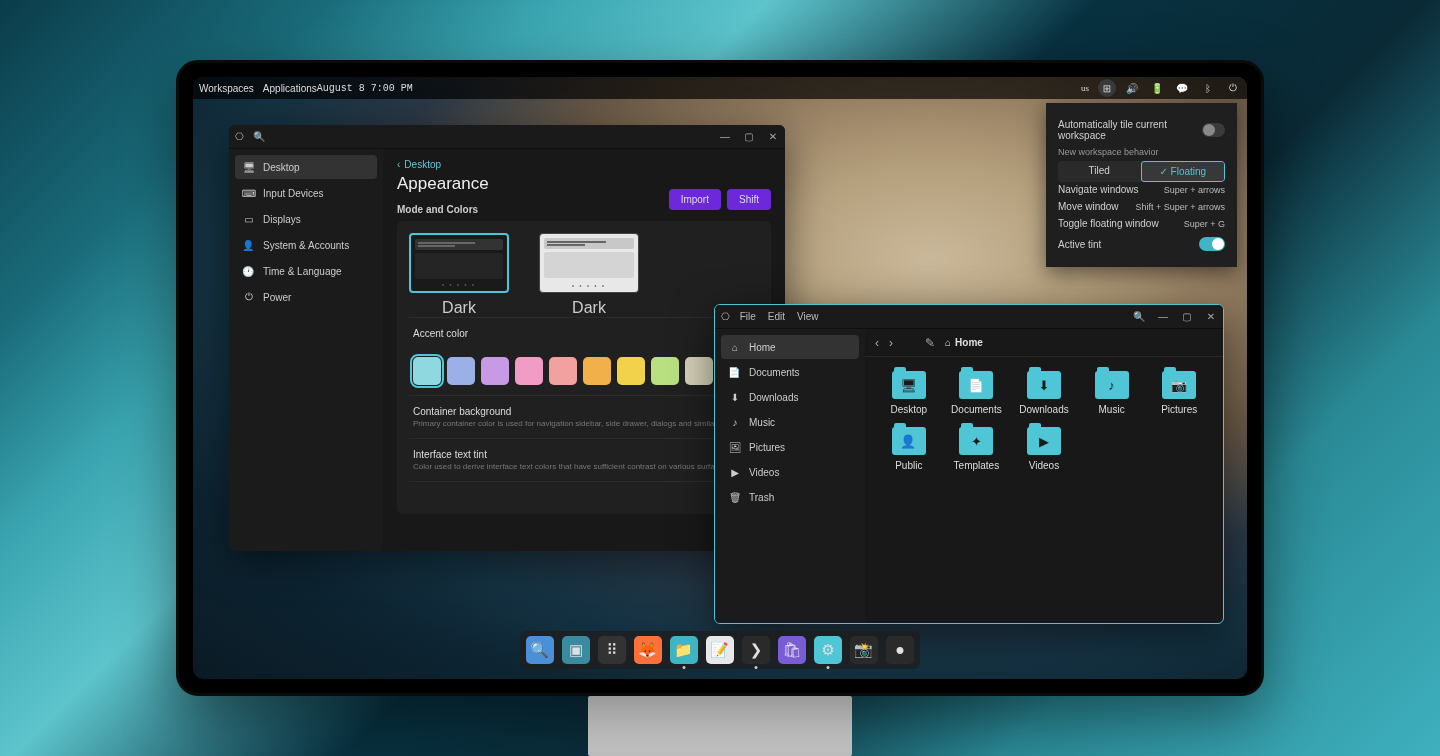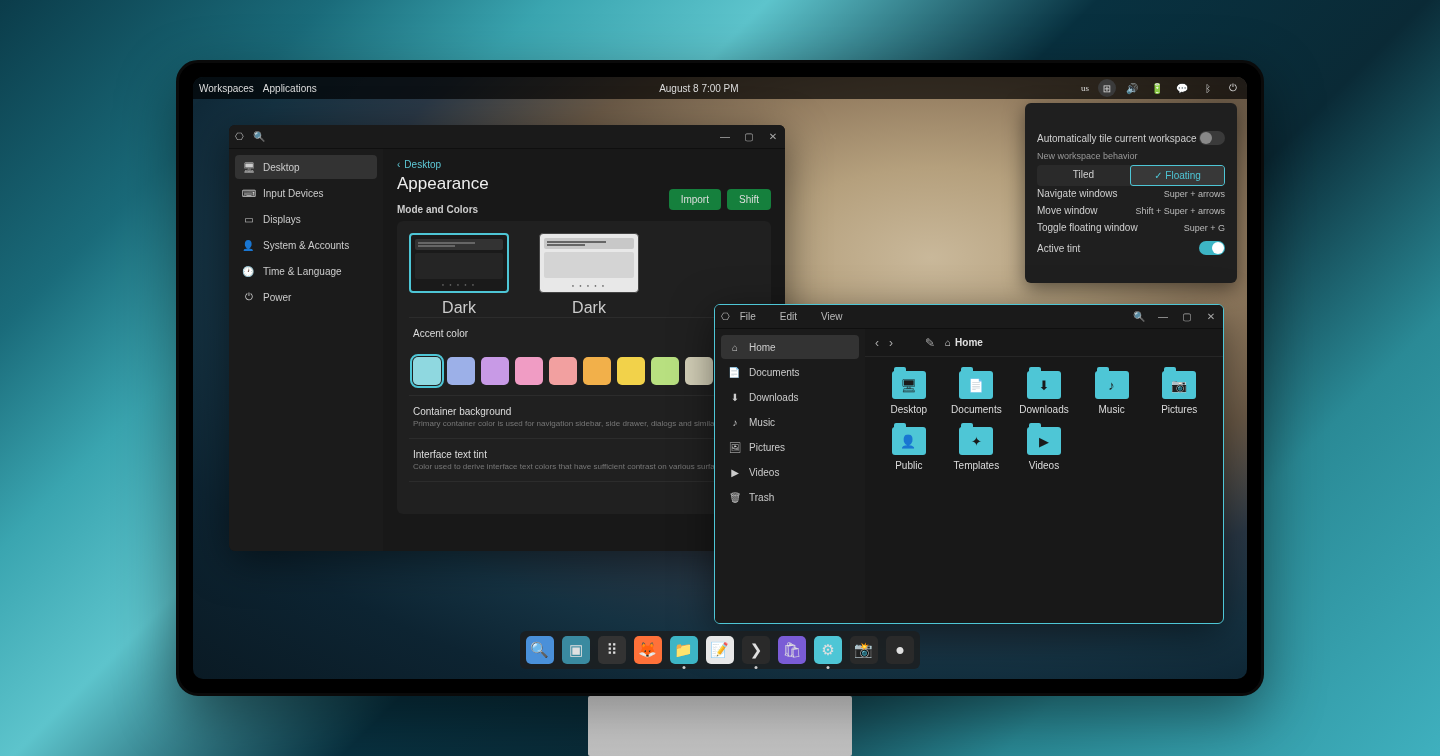--- a/index.html
+++ b/index.html
@@ -9,26 +9,26 @@
   position: relative; color: #e0e0e0;
 }
 .monitor { position:absolute; left:176px; top:60px; width:1088px; height:636px; background:#000; border-radius:22px; box-shadow:0 20px 60px rgba(0,0,0,.45); border:3px solid #0a0a0a; }
 .stand { position:absolute; left:588px; top:696px; width:264px; height:60px; background:linear-gradient(#e8e8e8,#c4c4c4); border-radius:2px; }
 .screen { position:absolute; inset:14px; border-radius:10px; overflow:hidden;
   background:radial-gradient(ellipse at 70% 30%,#c9b89a 0%,#b5a07d 15%,#967f62 28%,#6b5a47 40%,#2a3846 55%,#153242 68%,#0d2432 80%,#0a1a24 100%);
 }
 
 .panel { position:absolute; top:0; left:0; right:0; height:22px; background:rgba(0,0,0,.68); display:flex; align-items:center; font-size:10px; color:#ddd; padding:0 6px; }
 .panel .left, .panel .right { display:flex; gap:9px; align-items:center; }
-.panel .center { flex:1; text-align:center; }
+.panel .center { flex:1; text-align:left;font-family:Liberation Mono, monospace; }
 .panel .right span { cursor:pointer; display:inline-flex; align-items:center; justify-content:center; width:16px; height:16px;font-family:Liberation Serif, serif; }
 .tile-btn { background:#3b3b3b; border-radius:50%; width:18px!important; height:18px!important; }
 
 
-.popup { position:absolute; top:26px; right:10px; width:212px; background:#1f1f1f; border-radius:6px; padding:22px 12px; font-size:10px; box-shadow:0 6px 20px rgba(0,0,0,.5); color:#d0d0d0; }
+.popup { position:absolute; top:26px; right:10px; width:191px; background:#1f1f1f; border-radius:0; padding:10px 12px; font-size:10px; box-shadow:0 6px 20px rgba(0,0,0,.5); color:#d0d0d0; }
 .popup .row { display:flex; justify-content:space-between; align-items:center; margin:6px 0; }
 .popup .sub { color:#999; font-size:9px; margin:6px 0 3px; }
 .seg { display:flex; background:#2a2a2a; border-radius:4px; overflow:hidden; margin-top:4px; }
 .seg div { flex:1; padding:4px; text-align:center; font-size:10px; cursor:pointer; }
 .seg .sel { background:#383838; color:#4ec6d6; border:1px solid #4ec6d6; border-radius:3px; }
 .toggle { width:26px; height:14px; border-radius:7px; position:relative; cursor:pointer; }
 .toggle.off { background:#3a3a3a; }
 .toggle.off::after { content:""; position:absolute; left:1px; top:1px; width:12px; height:12px; background:#888; border-radius:50%; }
 .toggle.on { background:#3db5c5; }
 .toggle.on::after { content:""; position:absolute; right:1px; top:1px; width:12px; height:12px; background:#fff; border-radius:50%; }
@@ -45,21 +45,21 @@
 .settings { left:36px; top:48px; width:556px; height:426px; }
 .settings-body { flex:1; display:flex; overflow:hidden; }
 .sidebar-s { width:154px; background:#1b1b1b; padding:6px; display:flex; flex-direction:column; gap:2px; }
 .s-item { display:flex; align-items:center; gap:8px; padding:6px 8px; font-size:10px; color:#ccc; border-radius:4px; cursor:pointer; }
 .s-item.sel { background:#333; }
 .s-icon { width:12px; height:12px; display:inline-flex; align-items:center; justify-content:center; font-size:10px; }
 .content-s { flex:1; padding:10px 14px; overflow:auto; }
 .crumb { font-size:10px; color:#5ec8d6; cursor:pointer; display:flex; align-items:center; gap:4px; }
 .h1 { font-size:17px; font-weight:500; color:#eee; margin:4px 0 2px; }
 .btns { position:absolute; right:14px; top:40px; display:flex; gap:6px; }
-.btn { background:#15803d; border-radius:4px; padding:5px 12px; font-size:10px; color:#ddd; cursor:pointer; }
+.btn { background:#6d28d9; border-radius:4px; padding:5px 12px; font-size:10px; color:#ddd; cursor:pointer; }
 .section-title { font-size:10px; font-weight:600; color:#ccc; margin:10px 0 6px; }
 .card { background:#202020; border-radius:6px; padding:12px; }
 .themes { display:flex; gap:30px; }
 .theme-opt { display:flex; flex-direction:column; align-items:center; gap:6px; cursor:pointer; }
 .theme-prev { width:100px; height:60px; border-radius:4px; border:1px solid #444; padding:4px; position:relative; }
 .theme-opt.sel .theme-prev { border:2px solid #4ec6d6; }
 .theme-prev.dark { background:#1a1a1a; }
 .theme-prev.light { background:#e8e8e8; }
 .theme-prev .bar { height:11px; background:#333; border-radius:2px; margin-bottom:3px; padding:2px 3px; }
 .theme-prev.light .bar { background:#c8c8c8; }
@@ -245,21 +245,21 @@
               </div>
         <div class="list-row"></div>
       </div>
     </div>
   </div>
 </div>
 
 <div class="window files">
   <div class="titlebar">
     <span class="menuitem">⎔</span>
-    <span id="fmenu" style="display:flex;gap:24px">
+    <span id="fmenu" style="display:flex;gap:12px">
             <span class="menuitem">File</span>
             <span class="menuitem">Edit</span>
             <span class="menuitem">View</span>
           </span>
     <div class="winctl">
       <span>🔍</span>
       <span>—</span>
       <span>▢</span>
       <span>✕</span>
     </div>

